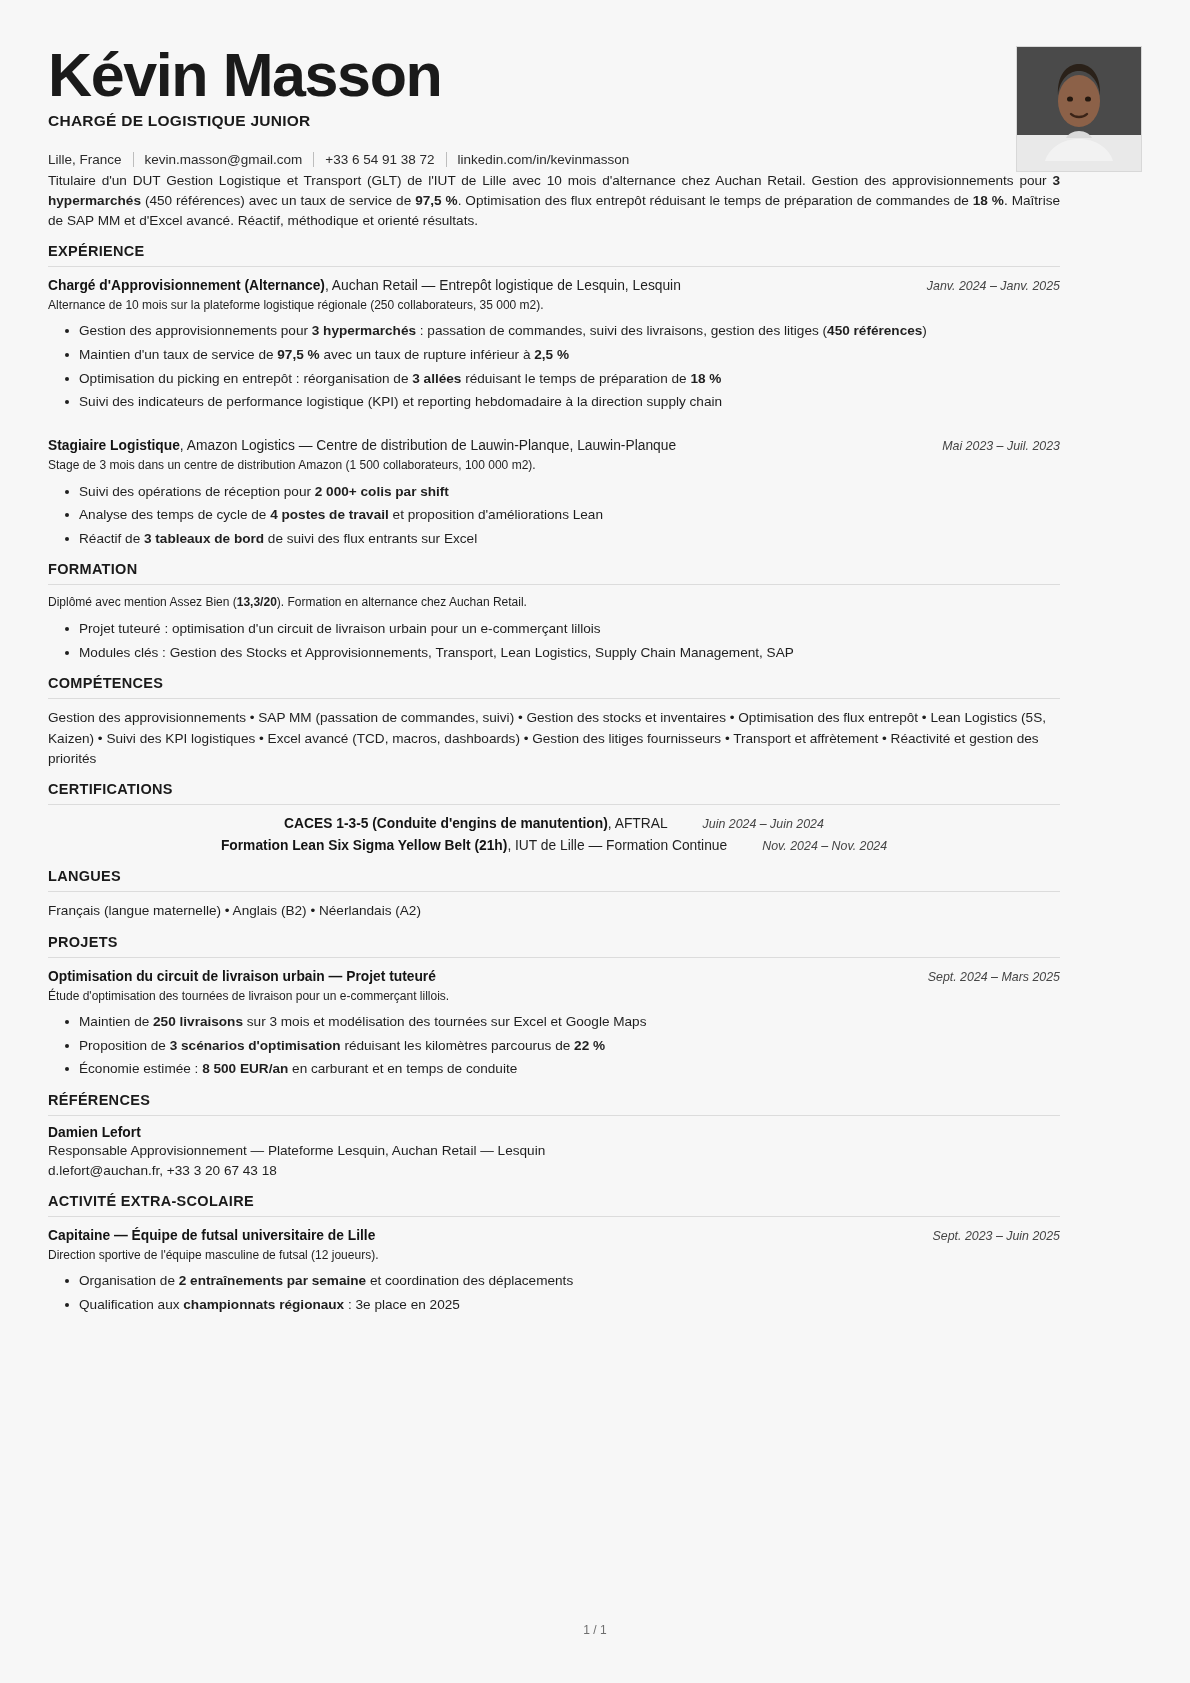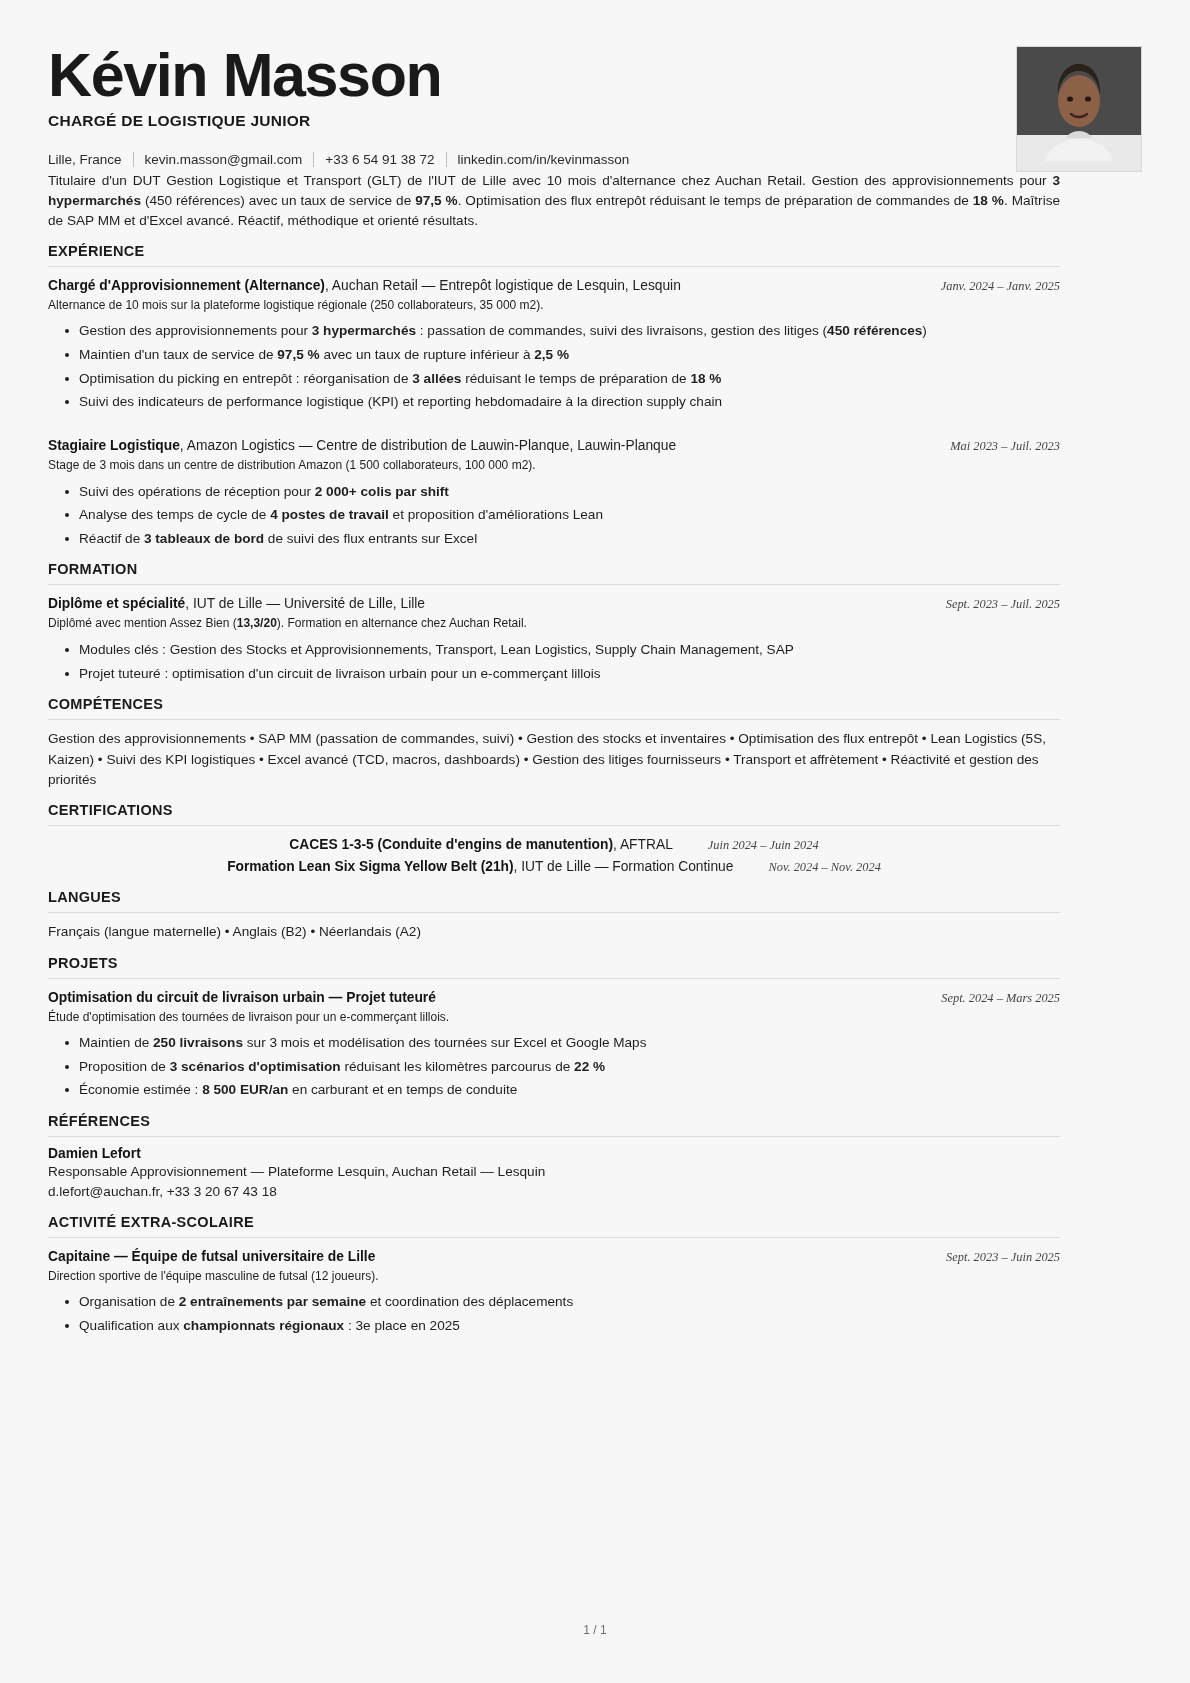--- a/index.html
+++ b/index.html
@@ -107,21 +107,20 @@
     color: #1f1f1f;
     line-height: 1.45;
   }
   .entry-title b { font-weight: 700; color: #141414; }
   .entry-date {
     font-size: 12.4px;
     font-style: italic;
     color: #454545;
     white-space: nowrap;
     flex: none;
-    font-family: Liberation Serif, serif;
   }
   .entry-sub {
     font-size: 12px;
     color: #1f1f1f;
     line-height: 1.45;
     margin-top: 1px;
   }
   .entry-sub b { font-weight: 700; }
 
   ul.bullets {
@@ -258,30 +257,24 @@
         <li><span>Réactif de </span><b>3 tableaux de bord</b><span> de suivi des flux entrants sur Excel</span></li>
       </ul>
     </div>
   </div>
 
   <div class="section">
     <div class="section-title">FORMATION</div>
     <div class="rule"></div>
 
     <div class="entry">
-      <div class="entry-head">
-        <div class="entry-title">
-          <b>Diplôme et spécialité</b><span>, IUT de Lille — Université de Lille, Lille</span>
-        </div>
-        <div class="entry-date">Sept. 2023 – Juil. 2025</div>
-      </div>
       <div class="entry-sub"><span>Diplômé avec mention Assez Bien (</span><b>13,3/20</b><span>). Formation en alternance chez Auchan Retail.</span></div>
       <ul class="bullets">
+        <li><span>Projet tuteuré : optimisation d'un circuit de livraison urbain pour un e-commerçant lillois</span></li>
         <li><span>Modules clés : Gestion des Stocks et Approvisionnements, Transport, Lean Logistics, Supply Chain Management, SAP</span></li>
-        <li><span>Projet tuteuré : optimisation d'un circuit de livraison urbain pour un e-commerçant lillois</span></li>
       </ul>
     </div>
   </div>
 
   <div class="section">
     <div class="section-title">COMPÉTENCES</div>
     <div class="rule"></div>
     <div class="flow-text">Gestion des approvisionnements • SAP MM (passation de commandes, suivi) • Gestion des stocks et inventaires • Optimisation des flux entrepôt • Lean Logistics (5S, Kaizen) • Suivi des KPI logistiques • Excel avancé (TCD, macros, dashboards) • Gestion des litiges fournisseurs • Transport et affrètement • Réactivité et gestion des priorités</div>
   </div>
 

